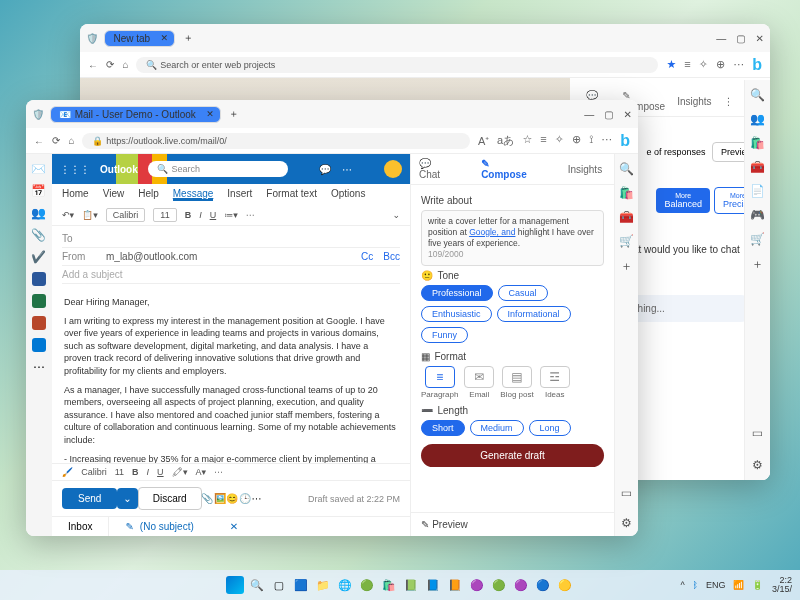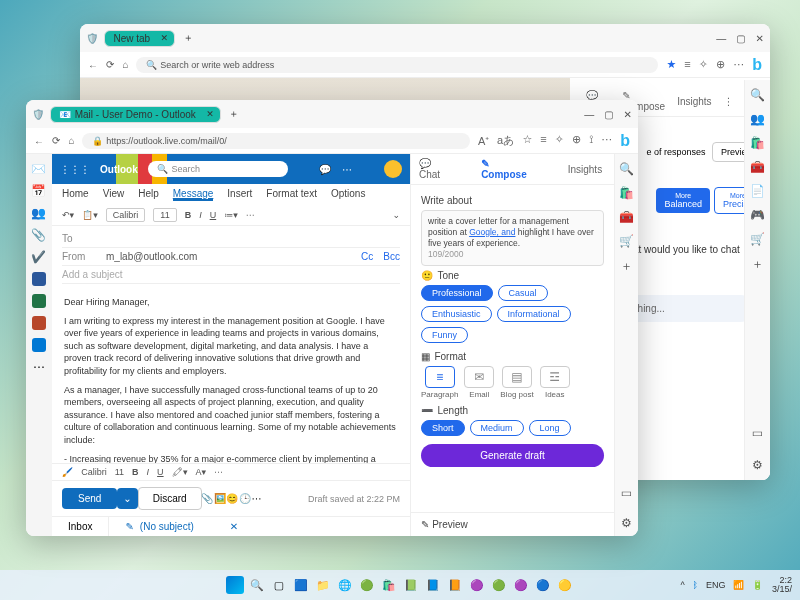--- a/index.html
+++ b/index.html
@@ -15,21 +15,21 @@
 .window { position: absolute; background: #fff; border-radius: 8px; box-shadow: 0 8px 32px rgba(0,0,0,0.25); overflow: hidden; display: flex; flex-direction: column; }
 .titlebar { height: 28px; display: flex; align-items: center; padding: 0 6px; font-size: 10px; color: #333; }
 .titlebar .controls { margin-left: auto; display: flex; gap: 10px; font-size: 10px; color: #555; }
 .addrbar { height: 26px; display: flex; align-items: center; padding: 0 8px; gap: 8px; font-size: 10px; color: #555; border-bottom: 1px solid #eee; }
 .addr-input { flex: 1; background: #f3f3f3; border-radius: 12px; padding: 3px 10px; font-size: 9px; color: #555; }
 .addr-icons { display: flex; gap: 8px; font-size: 11px; color: #666; }
 
 
 .win-back { top: 24px; left: 80px; width: 690px; height: 456px; z-index: 1; }
 .win-back .titlebar { background: #f7f7f7; }
-.tab-chip { background: #14b8a6; border: 1px solid #ddd; border-radius: 6px; padding: 2px 24px 2px 8px; font-size: 10px; position: relative; }
+.tab-chip { background: #3b82f6; border: 1px solid #ddd; border-radius: 6px; padding: 2px 24px 2px 8px; font-size: 10px; position: relative; }
 .tab-chip .x { position: absolute; right: 6px; top: 2px; font-size: 9px; }
 .back-body { flex: 1; display: flex; }
 .back-left { flex: 1; background: linear-gradient(180deg, #bfae8e 0%, #a8956d 100%); opacity: 0.35; }
 .back-right { width: 200px; background: #fff; padding: 8px; font-size: 10px; }
 .edge-side { position: absolute; right: 0; top: 56px; bottom: 0; width: 26px; background: #f8f8f8; border-left: 1px solid #eee; display: flex; flex-direction: column; align-items: center; gap: 10px; padding-top: 8px; font-size: 12px; color: #555; }
 
 
 .resp-pill-row { display: flex; gap: 4px; margin: 30px 0; justify-content: flex-end; align-items: center; }
 .pill { border-radius: 4px; padding: 4px 8px; font-size: 9px; text-align: center; }
 .pill.blue { background: #2169eb; color: #fff; }
@@ -84,21 +84,21 @@
 .prompt-box { border: 1px solid #ddd; border-radius: 4px; padding: 5px 6px; font-size: 8.5px; color: #444; line-height: 1.3; background: #fafafa; }
 .prompt-box a { color: #2169eb; text-decoration: underline; }
 .charcount { color: #999; }
 .chips { display: flex; flex-wrap: wrap; gap: 5px; margin: 4px 0 8px; }
 .chip { border: 1px solid #2169eb; color: #2169eb; border-radius: 12px; padding: 2px 10px; font-size: 9px; }
 .chip.active { background: #2169eb; color: #fff; }
 .fmt-row { display: flex; gap: 6px; }
 .fmt-item { display: flex; flex-direction: column; align-items: center; gap: 2px; font-size: 8px; color: #666; }
 .fmt-box { width: 30px; height: 22px; border: 1px solid #ccc; border-radius: 4px; display: flex; align-items: center; justify-content: center; font-size: 12px; color: #888; }
 .fmt-box.active { border-color: #2169eb; color: #2169eb; }
-.gen-btn { background: #6d28d9; color: #fff; border-radius: 16px; padding: 6px; text-align: center; font-size: 10px; margin-top: 2px; }
+.gen-btn { background: #7f1d1d; color: #fff; border-radius: 16px; padding: 6px; text-align: center; font-size: 10px; margin-top: 2px; }
 .prev-row { border-top: 1px solid #eee; padding: 6px 10px; font-size: 10px; color: #444; }
 
 
 .b-icon { color: #2bb6f2; font-weight: bold; font-size: 16px; }
 .star { color: #2169eb; }
 </style>
 </head>
 <body>
 
 <div class="window win-back">
@@ -114,21 +114,21 @@
       <span>—</span>
       <span>▢</span>
       <span>✕</span>
     </div>
   </div>
   <div class="addrbar">
     <span>←</span>
     <span>⟳</span>
     <span>⌂</span>
     <div class="addr-input">
-      🔍 <span>Search or write web address</span>
+      🔍 <span>Search or enter web projects</span>
     </div>
     <div class="addr-icons">
       <span class="star">★</span>
       <span>≡</span>
       <span>✧</span>
       <span>⊕</span>
       <span>⋯</span>
     </div>
     <span class="b-icon">b</span>
   </div>

